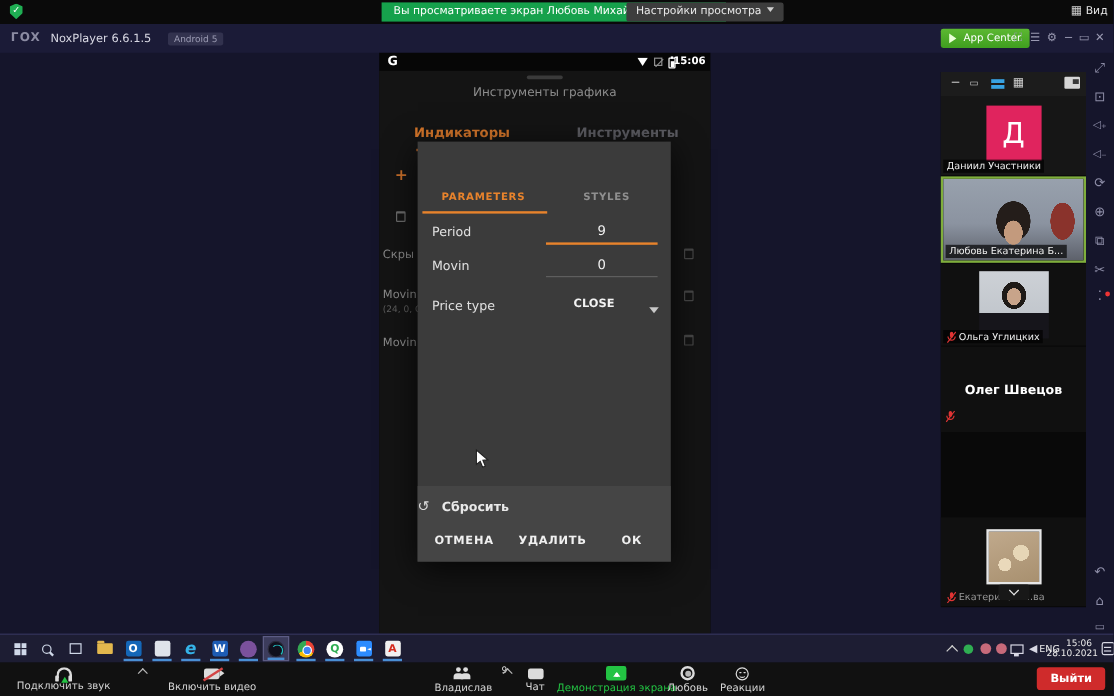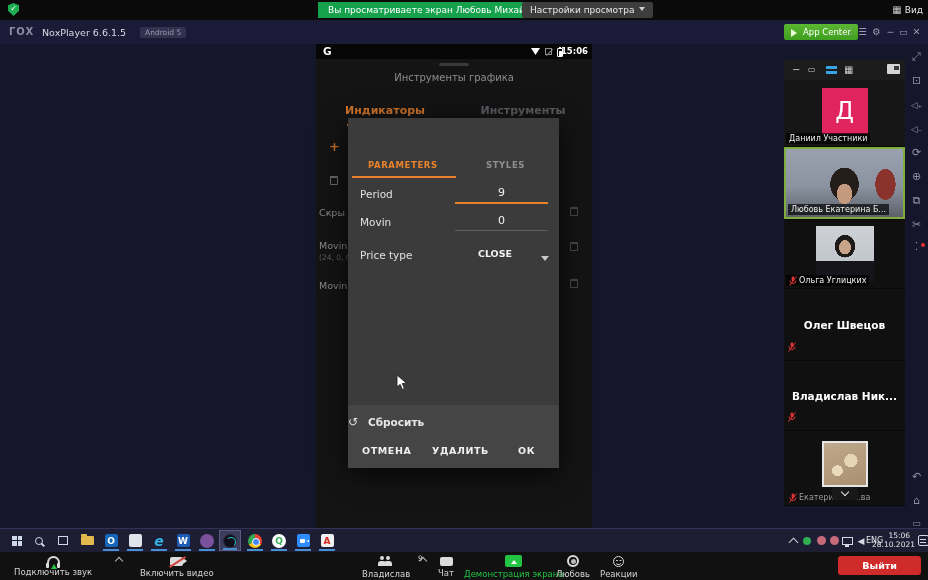--- a/index.html
+++ b/index.html
@@ -167,21 +167,21 @@
   .ic-share{width:17px;height:12px;background:#23c343;border-radius:2px;position:relative;margin-top:1px}
   .ic-share::after{content:"";position:absolute;left:5.5px;top:2px;border:3px solid transparent;border-bottom:4px solid #fff}
   .ic-share::before{content:"";position:absolute;left:7.5px;top:6px;width:2px;height:3px;background:#fff}
   .ic-rec{width:12px;height:12px;border:2px solid #dcdcdc;border-radius:50%;position:relative;margin-top:1px}
   .ic-rec::after{content:"";position:absolute;left:1.5px;top:1.5px;width:5px;height:5px;border-radius:50%;background:#b8b8b8}
   .ic-smile{width:11px;height:11px;border:1.6px solid #dcdcdc;border-radius:50%;position:relative;margin-top:2px}
   .ic-smile::before{content:"";position:absolute;left:2px;top:2.5px;width:1.5px;height:1.5px;border-radius:50%;background:#dcdcdc;box-shadow:3.5px 0 0 #dcdcdc}
   .ic-smile::after{content:"";position:absolute;left:2px;top:4px;width:4.5px;height:2.5px;border-bottom:1.4px solid #dcdcdc;border-radius:0 0 4px 4px}
   .zchev{width:6px;height:6px;border-left:1.5px solid #b8b8b8;border-top:1.5px solid #b8b8b8;transform:rotate(45deg)}
   .leave-btn{position:absolute;right:7px;top:556px;height:19px;background:#cf2b2b;border-radius:3px;color:#fff;
-    font-size:9.5px;font-weight:bold;line-height:19px;padding:0 24px}
+    font-size:9.5px;font-weight:bold;line-height:19px;padding:0 11px}
 </style>
 </head>
 <body>
 
 <div id="topbar">
   <div class="shield">✓</div>
   <div class="banner">Вы просматриваете экран Любовь Михайловна Буталий</div>
   <div class="settings-btn"><span>Настройки просмотра</span><span class="caret"></span></div>
   <div class="view-btn"><span class="grid">▦</span><span>Вид</span></div>
 </div>
@@ -301,32 +301,20 @@
     <div class="namebar">
       <svg width="8" height="10" viewBox="0 0 8 10">
           <rect x="2.6" y="0.5" width="2.8" height="5" rx="1.4" fill="#e03434"></rect>
           <path d="M1 4.5a3 3 0 0 0 6 0" stroke="#e03434" fill="none"></path>
           <line x1="0.5" y1="9.5" x2="7.5" y2="0.5" stroke="#e03434"></line>
         </svg>
       <span>Ольга Углицких</span>
     </div>
   </div>
 
-  <div class="tile" style="top:301px;height:69px">
-    <div class="center-name">
-        <span>Владислав  Ник...</span>
-      </div>
-    <div class="mic-corner">
-      <svg width="8" height="10" viewBox="0 0 8 10">
-          <rect x="2.6" y="0.5" width="2.8" height="5" rx="1.4" fill="#e03434"></rect>
-          <path d="M1 4.5a3 3 0 0 0 6 0" stroke="#e03434" fill="none"></path>
-          <line x1="0.5" y1="9.5" x2="7.5" y2="0.5" stroke="#e03434"></line>
-        </svg>
-    </div>
-  </div>
 
   <div class="tile" style="top:371px;height:74px">
     <div class="cat-av"></div>
     <div class="namebar" style="background:none;color:#9a9a9a">
       <svg width="8" height="10" viewBox="0 0 8 10">
           <rect x="2.6" y="0.5" width="2.8" height="5" rx="1.4" fill="#e03434"></rect>
           <path d="M1 4.5a3 3 0 0 0 6 0" stroke="#e03434" fill="none"></path>
           <line x1="0.5" y1="9.5" x2="7.5" y2="0.5" stroke="#e03434"></line>
         </svg>
       <span>Екатерина М...ва</span>

